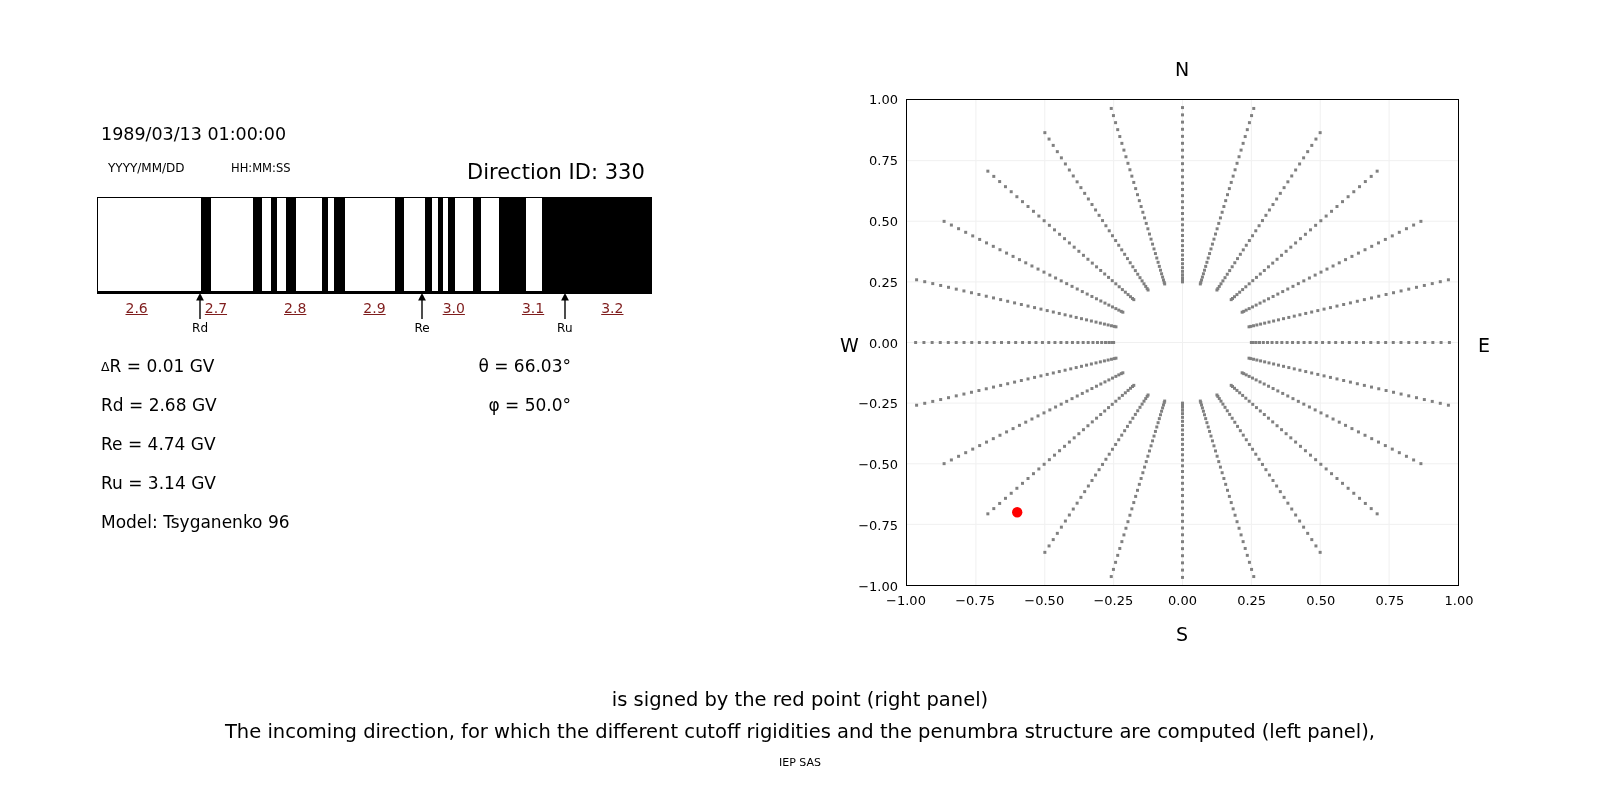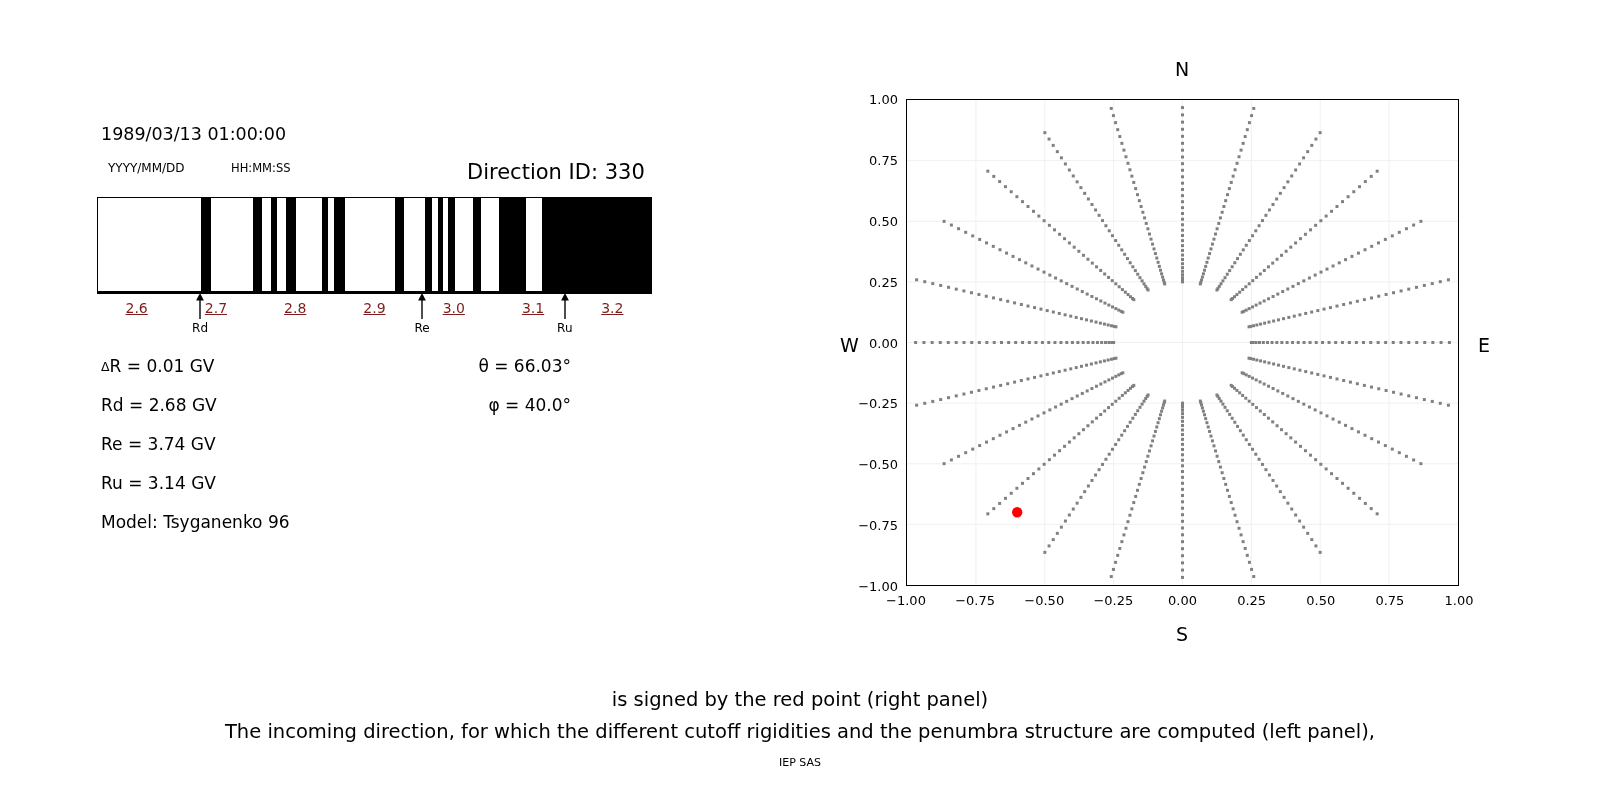--- a/index.html
+++ b/index.html
@@ -220,26 +220,26 @@
         <svg width="11" height="26" viewBox="0 0 11 26">
           <line x1="5.5" y1="26" x2="5.5" y2="4" stroke="#000" stroke-width="1.4"></line>
           <polygon points="5.5,0 1.6,7.5 9.4,7.5" fill="#000"></polygon>
         </svg>
       </div>
       <div class="marker-label" style="left: 564.786px; top: 321px;">Ru</div>
     </div>
 
   <div class="param-line param-left" style="top:356px;"><span class="delta-small">Δ</span><span>R = 0.01 GV</span></div>
   <div class="param-line param-left" style="top:395px;">Rd = 2.68 GV</div>
-  <div class="param-line param-left" style="top:434px;">Re = 3.74 GV</div>
+  <div class="param-line param-left" style="top:434px;">Re = 4.74 GV</div>
   <div class="param-line param-left" style="top:473px;">Ru = 3.14 GV</div>
   <div class="param-line param-left" style="top:512px;">Model: Tsyganenko 96</div>
 
   <div class="param-line param-right" style="top:356px;">θ = 66.03°</div>
-  <div class="param-line param-right" style="top:395px;">φ = 40.0°</div>
+  <div class="param-line param-right" style="top:395px;">φ = 50.0°</div>
 </div>
 
 <div id="right-panel">
   <div id="polar-axes">
     <svg id="polar-svg" viewBox="0 0 553 487" preserveAspectRatio="none">
         <line x1="69.125" x2="69.125" y1="0" y2="487" stroke="#f0f0f0" stroke-width="1"></line>
         <line x1="138.25" x2="138.25" y1="0" y2="487" stroke="#f0f0f0" stroke-width="1"></line>
         <line x1="207.375" x2="207.375" y1="0" y2="487" stroke="#f0f0f0" stroke-width="1"></line>
         <line x1="276.5" x2="276.5" y1="0" y2="487" stroke="#f0f0f0" stroke-width="1"></line>
         <line x1="345.625" x2="345.625" y1="0" y2="487" stroke="#f0f0f0" stroke-width="1"></line>

